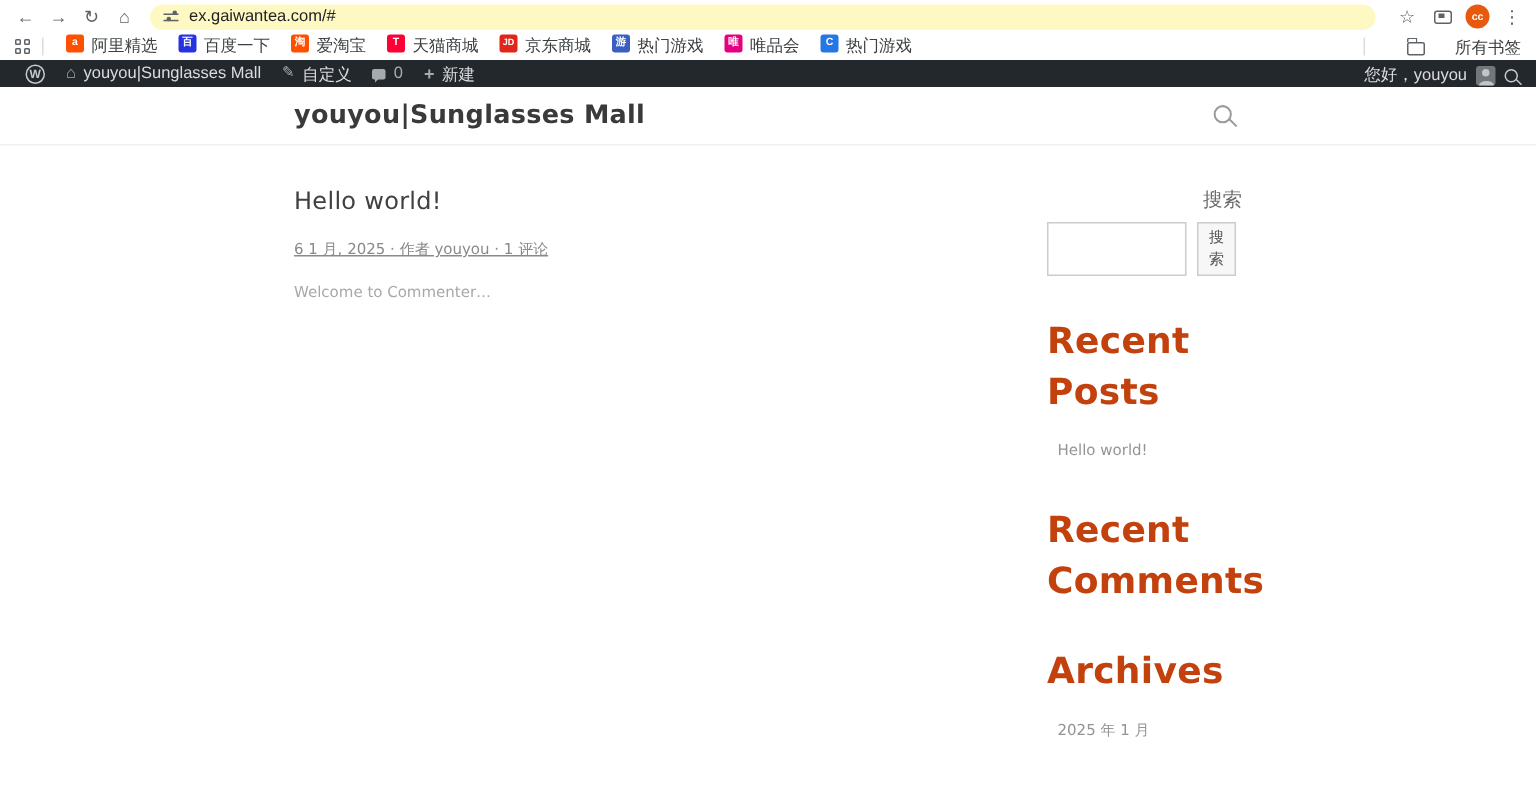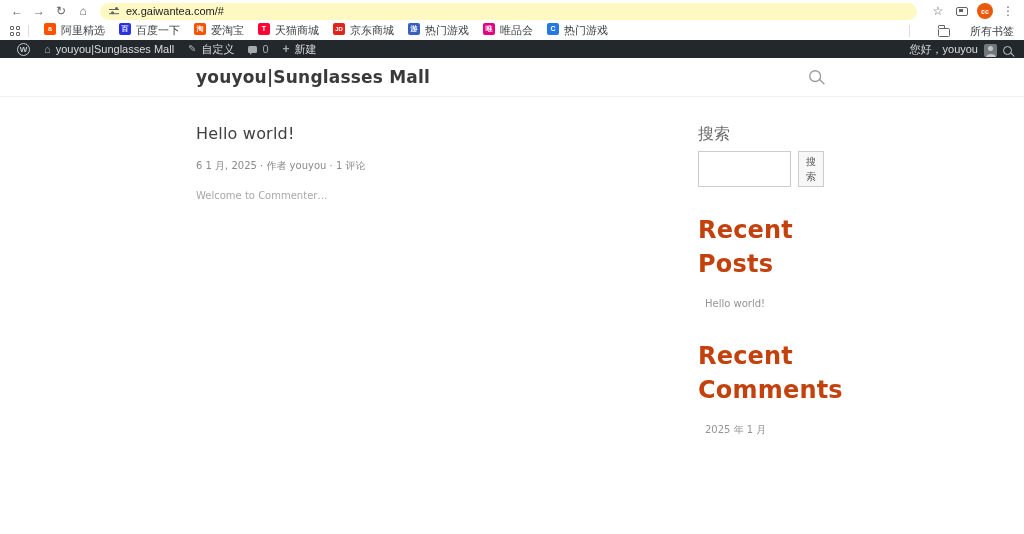--- a/index.html
+++ b/index.html
@@ -59,25 +59,25 @@
   
   .site-font{font-family:"DejaVu Sans","Liberation Sans",sans-serif;}
   .site-header{height:39px;border-bottom:1px solid #f0f0f0;background:#fff;}
   .site-header-inner{width:632px;margin:0 auto;height:100%;display:flex;align-items:center;justify-content:space-between;}
   .site-title{font-size:17px;font-weight:600;color:#3a3a3a;letter-spacing:.2px;}
   .hdr-mag{color:#9b9b9b;transform:scale(1.35);transform-origin:center;margin-right:6px;}
 
   .main-wrap{width:632px;margin:0 auto;display:flex;padding-top:27px;}
   .article-col{flex:1;padding-right:40px;}
   .post-title{font-size:16px;font-weight:500;color:#404040;margin:0 0 16px;letter-spacing:.2px;}
-  .post-meta{font-size:10px;color:#8a8a8a;margin:0 0 17px;}
+  .post-meta{font-size:10px;color:#8a8a8a;margin:0 0 17px;text-decoration:underline;}
   .post-excerpt{font-size:10px;color:#a8a8a8;margin:0;}
 
   .sidebar-col{width:130px;flex-shrink:0;}
-  .search-label{font-size:16px;color:#6b6b6b;margin-bottom:6px;}
+  .search-label{font-size:13px;color:#6b6b6b;margin-bottom:6px;text-align:right;}
   .search-row{display:flex;gap:7px;align-items:center;}
   .search-input{width:93px;height:36px;border:1px solid #ccc;background:#fff;outline:none;padding:2px 4px;font-size:11px;}
   .search-btn{width:26px;height:36px;background:#f7f7f7;border:1px solid #ccc;color:#555;
     font-size:10px;line-height:1.5;padding:2px 3px;text-align:center;white-space:normal;word-break:break-all;cursor:pointer;}
   .widget h2{font-size:24px;font-weight:600;color:#c2410c;line-height:1.4;margin:27px 0 13px;letter-spacing:.2px;}
   .widget ul{list-style:none;margin:0;padding:0 0 0 7px;}
   .widget li{font-size:10px;color:#949494;line-height:1.9;}
   .widget li a{color:#949494;text-decoration:none;}
 </style>
 </head>
@@ -199,19 +199,20 @@
         <div class="widget">
           <h2>Recent Posts</h2>
           <ul>
             <li><a>Hello world!</a></li>
           </ul>
         </div>
         <div class="widget">
           <h2>Recent Comments</h2>
         </div>
         <div class="widget">
+          <h2>Archives</h2>
           <ul>
             <li><a>2025 年 1 月</a></li>
           </ul>
         </div>
       </div>
   </div>
 </div>
 
 </body></html>

